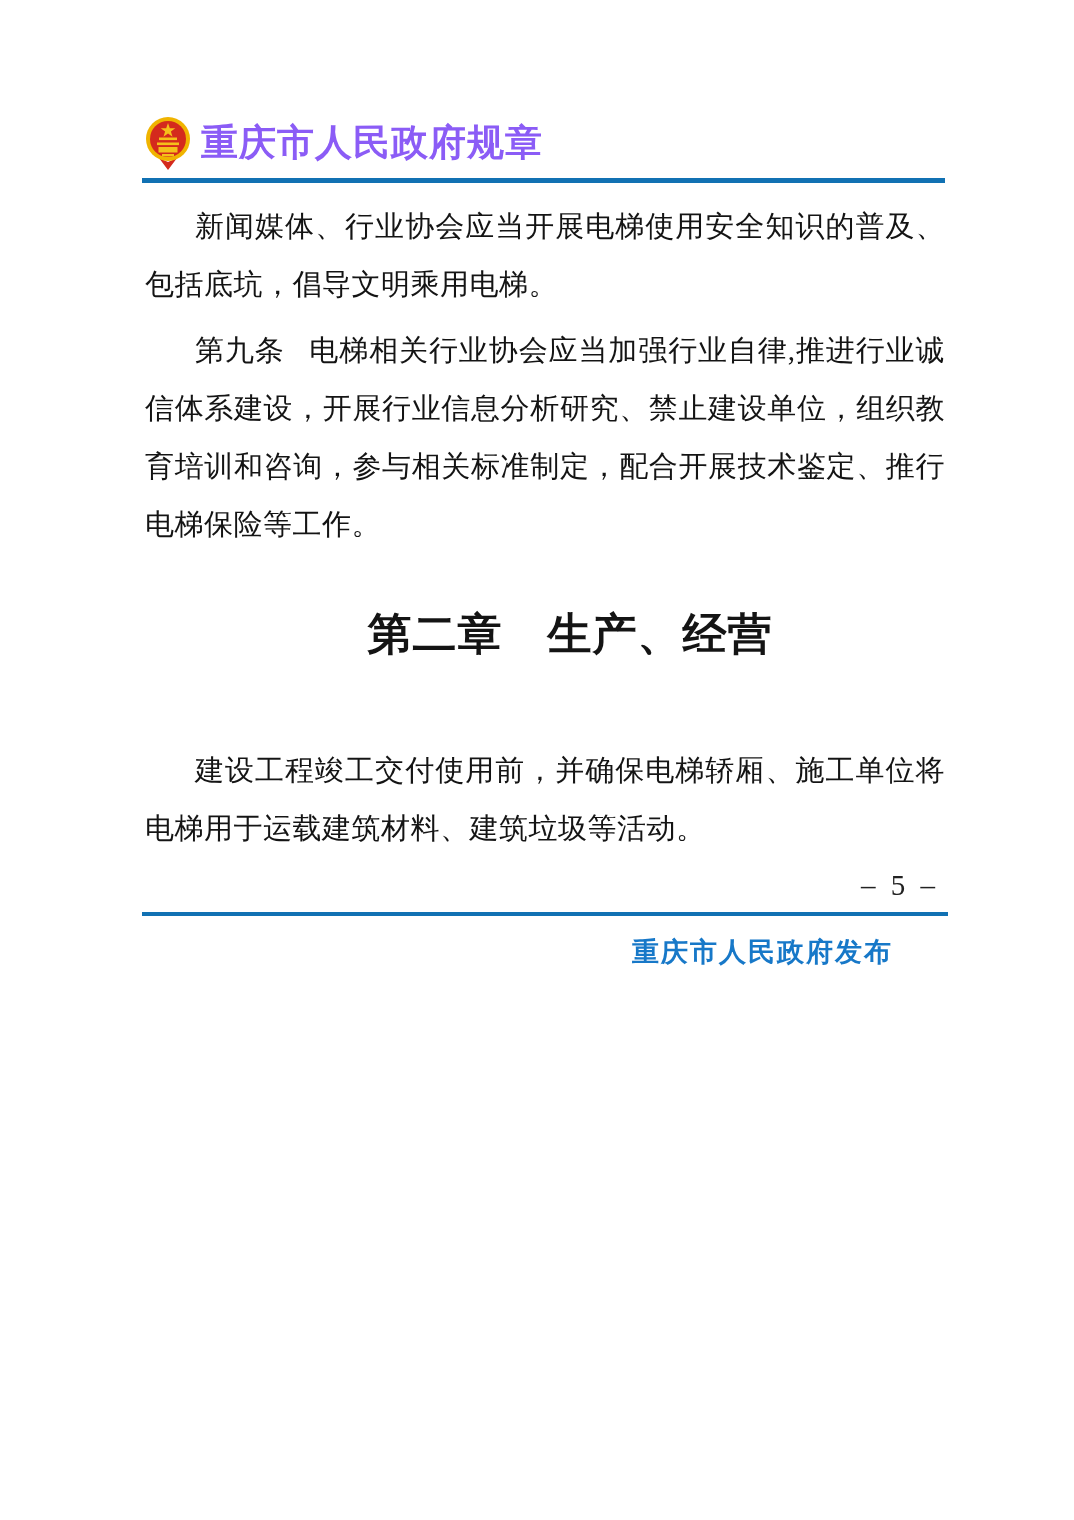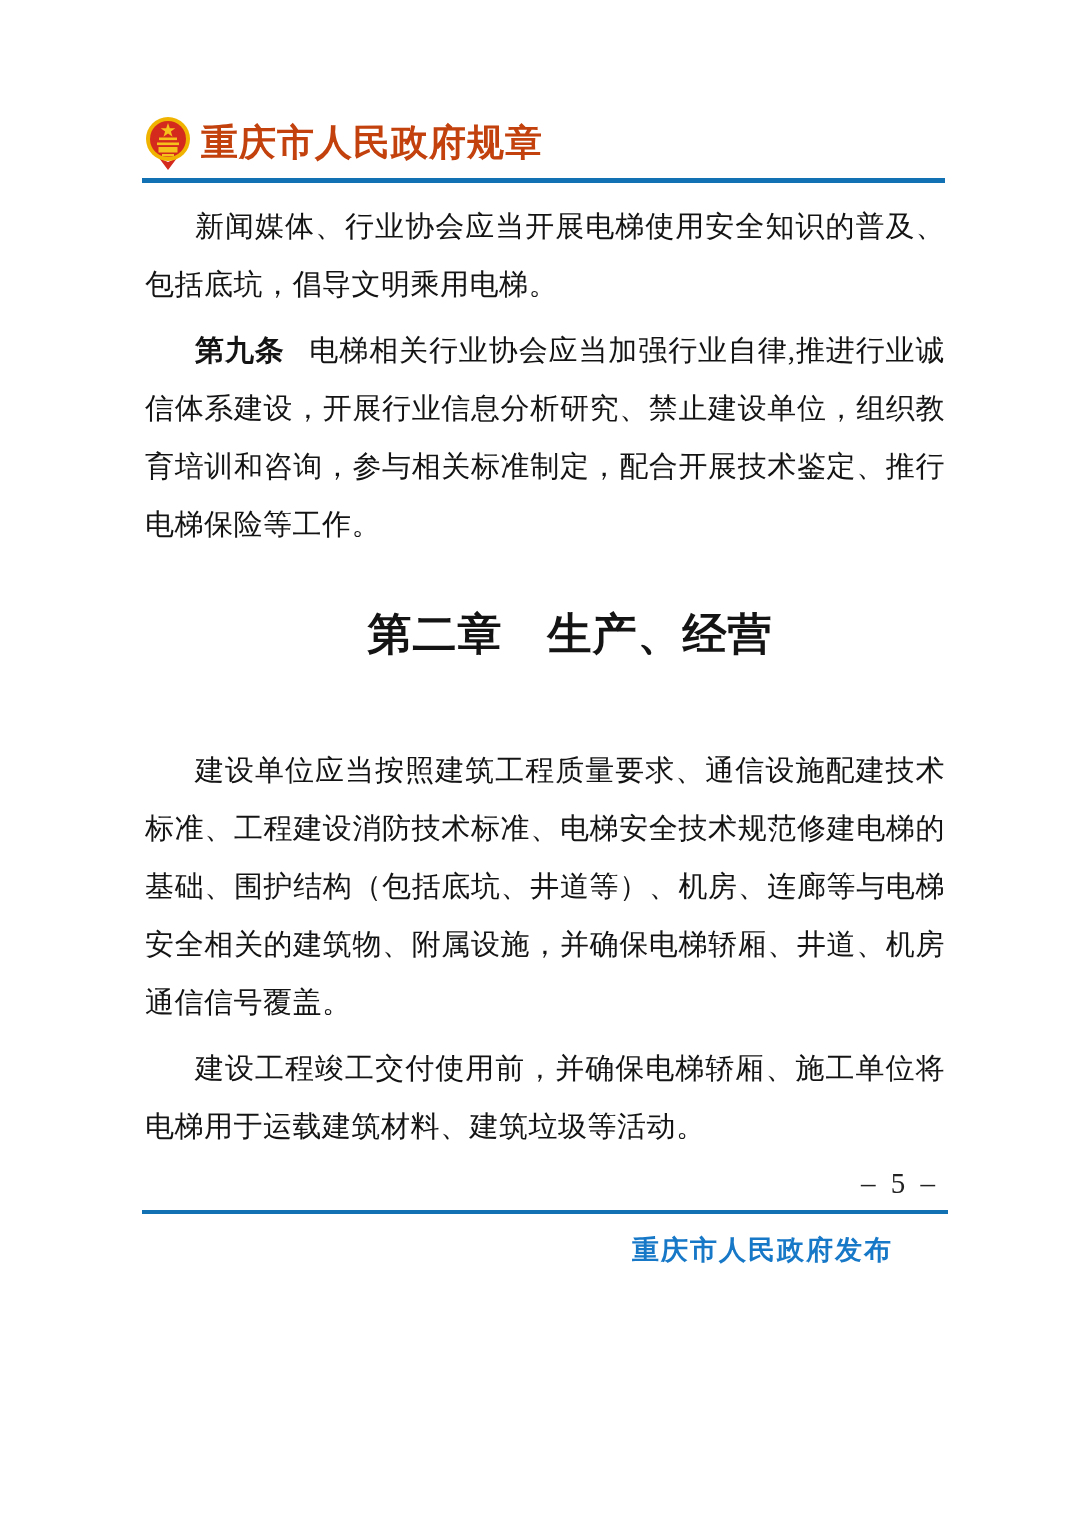--- a/index.html
+++ b/index.html
@@ -27,21 +27,21 @@
   .emblem {
     width: 46px;
     height: 54px;
     flex: 0 0 auto;
     display: inline-block;
   }
   .header-title {
     font-family: "Liberation Sans", "DejaVu Sans", sans-serif;
     font-weight: bold;
     font-size: 37px;
-    color: #c2410c;
+    color: #8b5cf6;
     letter-spacing: 1px;
     white-space: nowrap;
   }
   .header-rule {
     margin: 8px 0 0 142px;
     width: 803px;
     height: 5px;
     background: #1171b3;
   }
   
@@ -52,21 +52,21 @@
     line-height: 58px;
     text-align: justify;
     letter-spacing: 0.5px;
   }
   .doc-body p {
     margin: 0 0 8px 0;
     text-indent: 50px;
   }
   .article-label {
     font-family: "Liberation Sans", "DejaVu Sans", sans-serif;
-    font-weight: bold;
+    font-weight: normal;
     margin-right: 0.85em;
   }
   .chapter-heading {
     font-family: "Liberation Sans", "DejaVu Sans", sans-serif;
     font-weight: bold;
     font-size: 44px;
     text-align: center;
     text-indent: 0;
     margin: 52px 0 78px 0 !important;
     letter-spacing: 1px;
@@ -131,21 +131,20 @@
 
   <div class="doc-body">
 
     <p><span>新闻媒体、行业协会应当开展电梯使用安全知识的普及、包括底坑，倡导文明乘用电梯。</span></p>
 
     <p><span class="article-label">第九条</span><span>电梯相关行业协会应当加强行业自律,推进行业诚信体系建设，开展行业信息分析研究、禁止建设单位，组织教育培训和咨询，参与相关标准制定，配合开展技术鉴定、推行电梯保险等工作。</span></p>
 
     <p class="chapter-heading">第二章　生产、经营</p>
 
 
-    <p><span>建设单位应当按照建筑工程质量要求、通信设施配建技术标准、工程建设消防技术标准、电梯安全技术规范修建电梯的基础、围护结构（包括底坑、井道等）、机房、连廊等与电梯安全相关的建筑物、附属设施，并确保电梯轿厢、井道、机房通信信号覆盖。</span></p>
 
     <p><span>建设工程竣工交付使用前，并确保电梯轿厢、施工单位将电梯用于运载建筑材料、建筑垃圾等活动。</span></p>
 
   </div>
 
   <div class="page-number">– 5 –</div>
   <div class="footer-rule"></div>
   <div class="footer-publisher">重庆市人民政府发布</div>
 
 </div>

